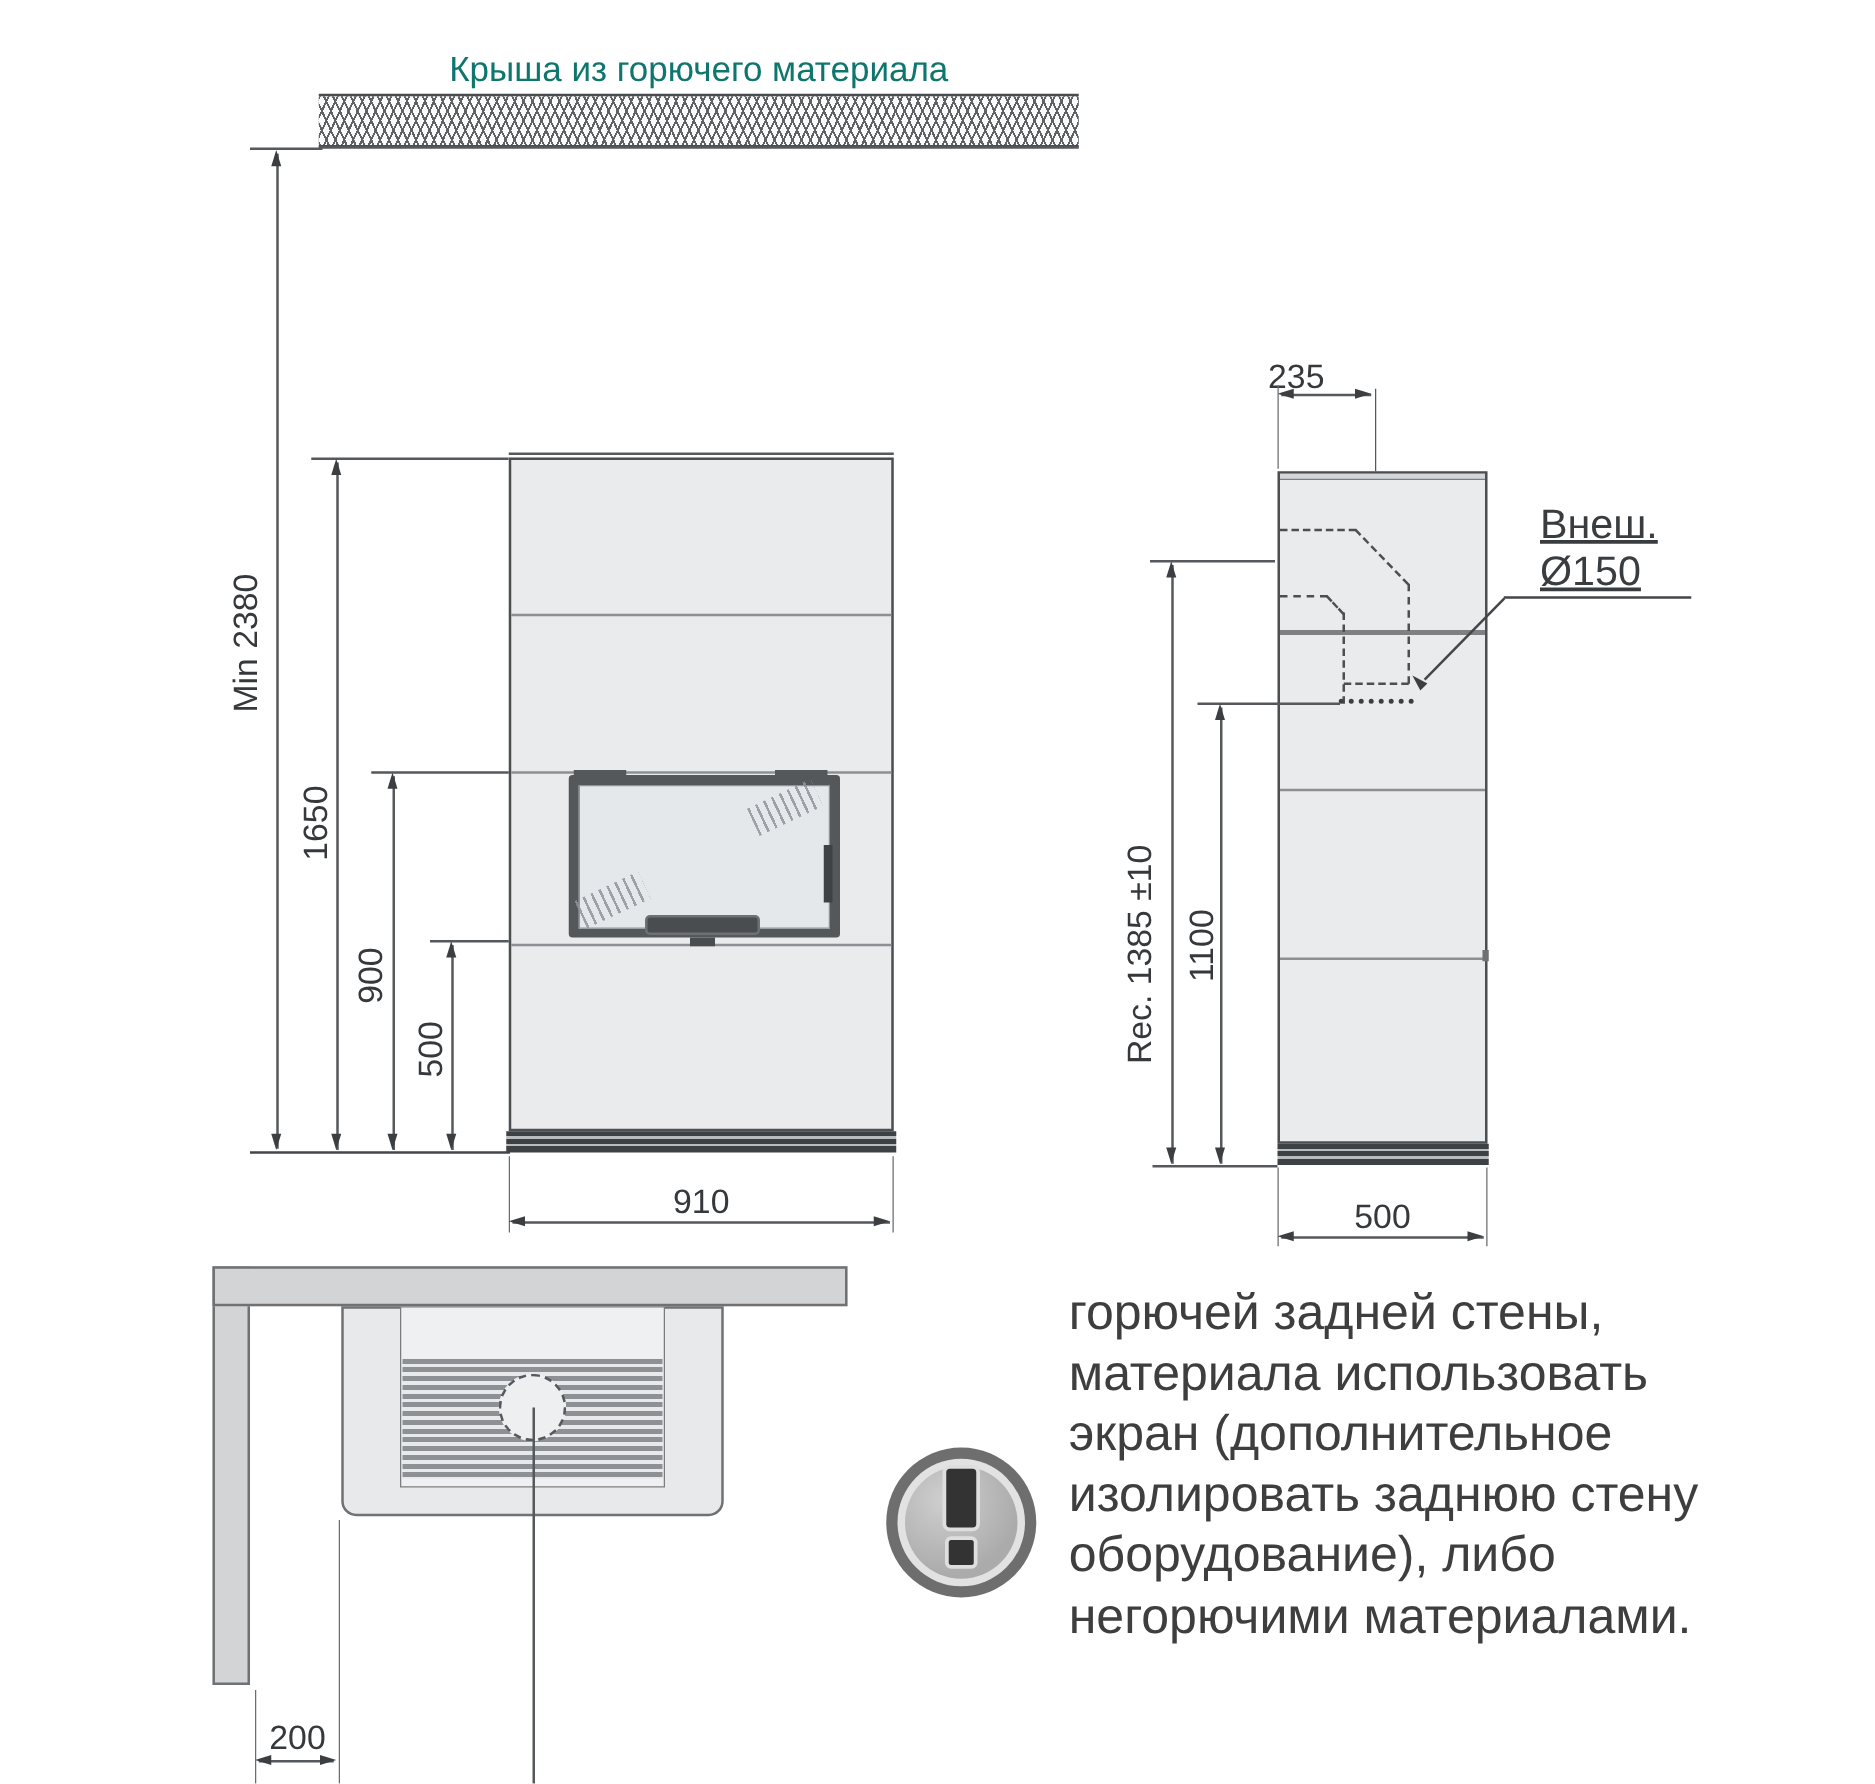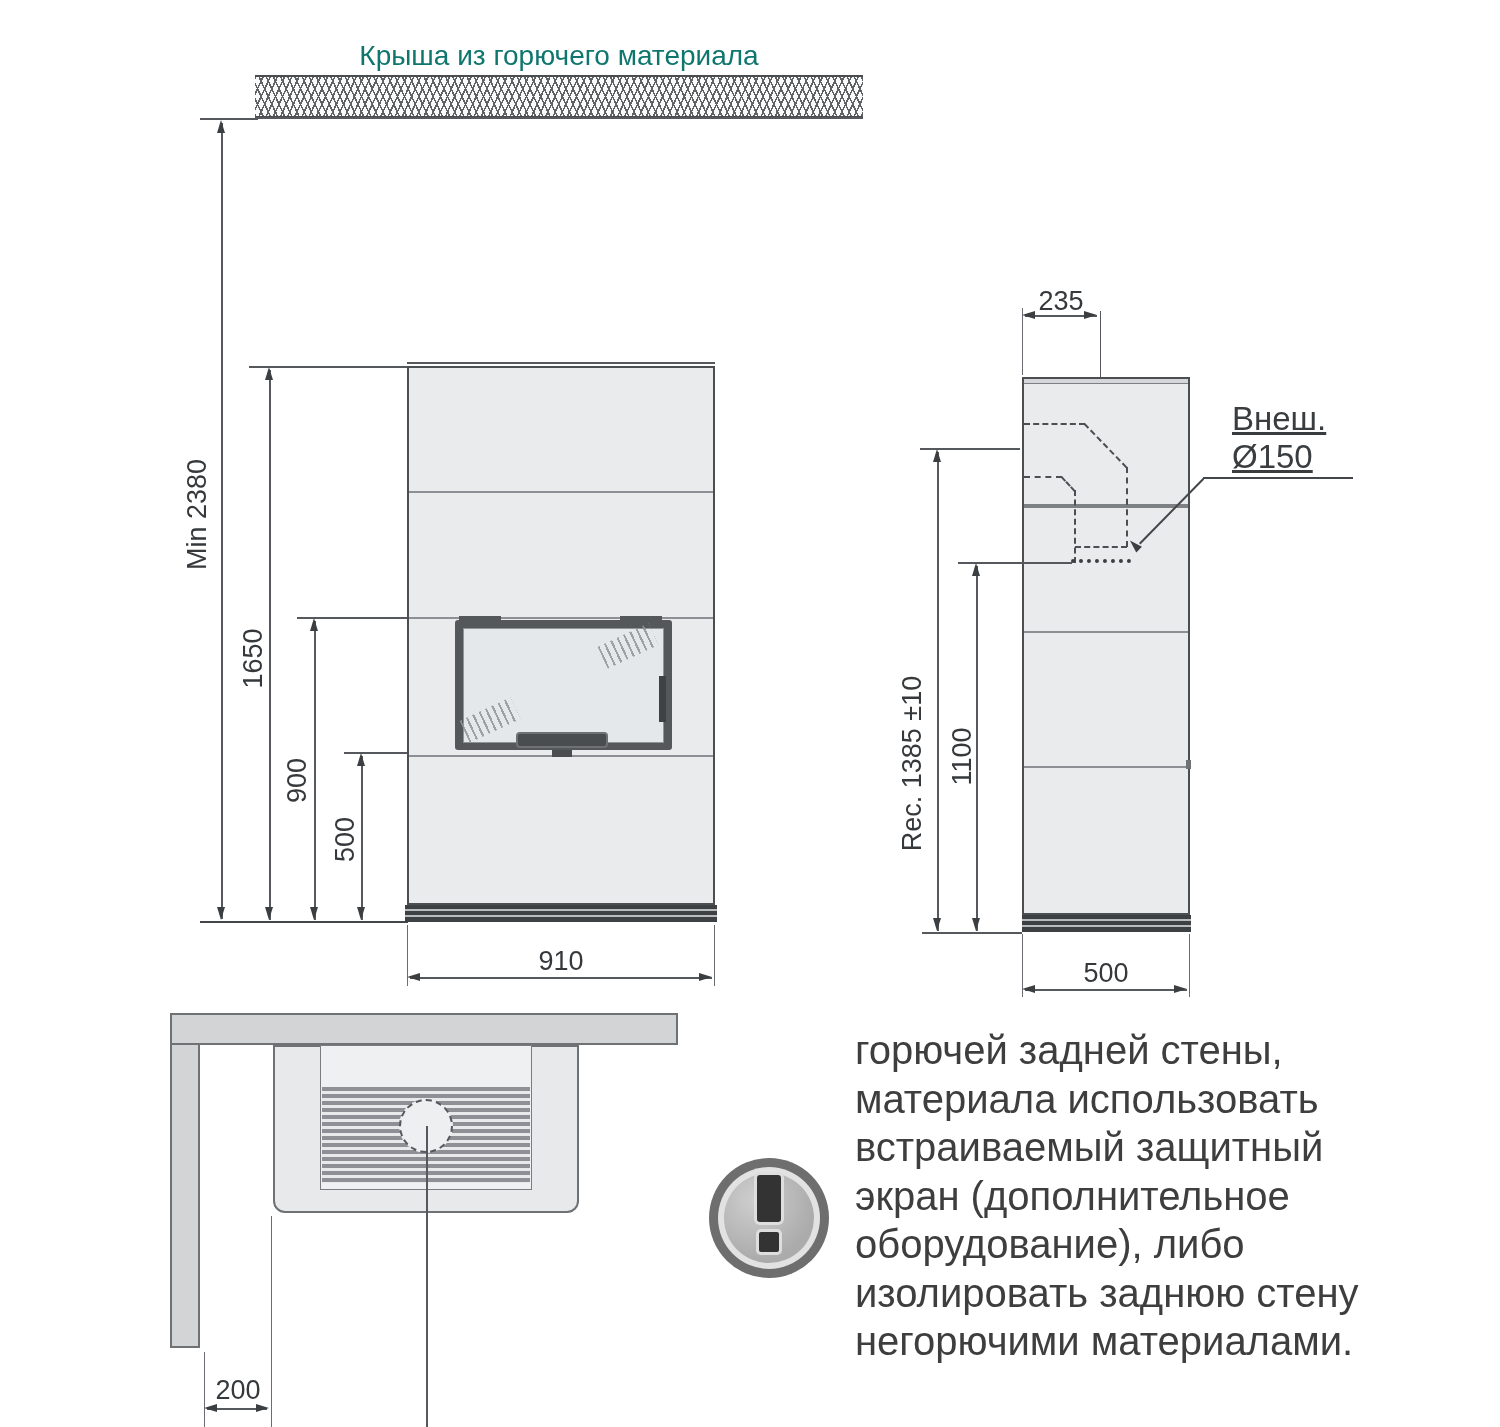--- a/index.html
+++ b/index.html
@@ -116,21 +116,21 @@
     <div class="ext" style="left:407px;top:925px;height:61px;"></div>
     <div class="ext" style="left:714px;top:925px;height:61px;"></div>
     <div class="hl thin" style="left:410px;top:977px;width:302px;"></div>
     <div class="ar left" style="left:407px;top:973px;"></div>
     <div class="ar right" style="left:699px;top:973px;"></div>
     <div class="dim-label" style="left:407px;top:946px;width:308px;">910</div>
   </div>
 
   <div>
 
-    <div class="dim-label" style="left:1022px;top:286px;width:78px;">235</div>
+    <div class="dim-label" style="left:998px;top:286px;width:78px;">235</div>
     <div class="hl thin" style="left:1025px;top:315px;width:72px;"></div>
     <div class="ar left" style="left:1022px;top:311px;"></div>
     <div class="ar right" style="left:1084px;top:311px;"></div>
     <div class="ext" style="left:1022px;top:308px;height:67px;"></div>
     <div class="vl thin" style="left:1100px;top:311px;height:232px;width:1px;background:#55585c;"></div>
 
     <div class="body-rect" style="left:1022px;top:377px;width:168px;height:538px;"></div>
     <div class="abs" style="left:1024px;top:379px;width:164px;height:4px;background:#d4d7d9;border-bottom:1.5px solid #7b7e82;"></div>
     <div class="divider thick" style="left:1024px;top:504px;width:164px;"></div>
     <div class="divider" style="left:1024px;top:631px;width:164px;"></div>
@@ -195,21 +195,20 @@
   <div>
     <div class="warn-icon" style="left:709px;top:1158px;">
       <div class="ring"></div>
       <div class="disc"></div>
       <div class="excl-bar"></div>
       <div class="excl-dot"></div>
     </div>
     <div class="warn-text" style="left:855px;top:1026px;">
       <div>горючей задней стены,</div>
       <div>материала использовать</div>
-      <div>встраиваемый защитный</div>
       <div>экран (дополнительное</div>
+      <div>изолировать заднюю стену</div>
       <div>оборудование), либо</div>
-      <div>изолировать заднюю стену</div>
       <div>негорючими материалами.</div>
     </div>
   </div>
 
 </div>
 
 </body></html>

